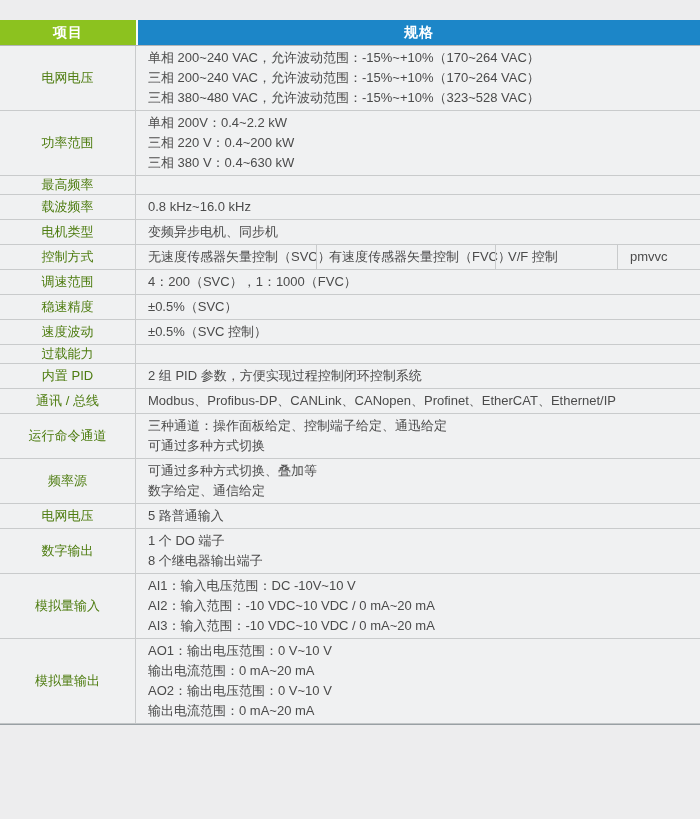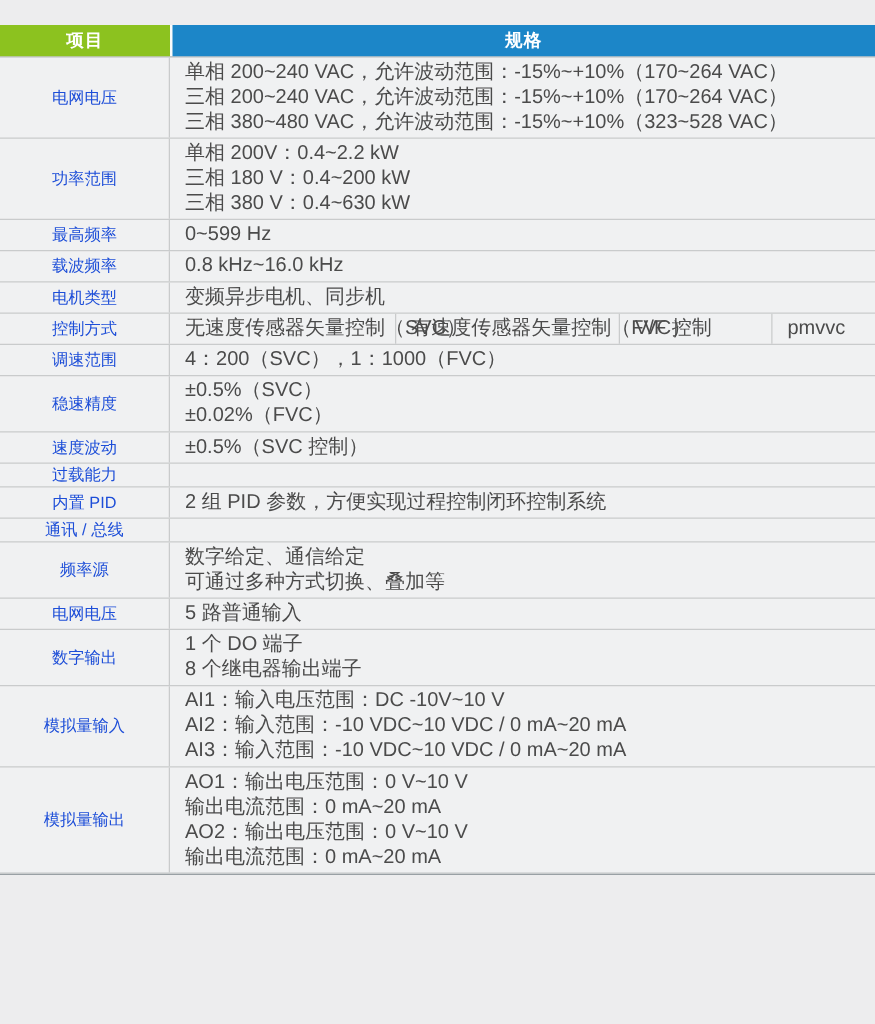--- a/index.html
+++ b/index.html
@@ -42,33 +42,33 @@
     grid-template-columns: 136px 1fr;
     border-bottom: 1px solid #c9cbcc;
   }
   .row:last-child { border-bottom: 1px solid #c2c5c6; }
   .label-cell {
     display: flex;
     align-items: center;
     justify-content: center;
     text-align: center;
     border-right: 1px solid #c9cbcc;
-    color: #1d4ed8;
+    color: #4d7c0f;
     font-size: 13px;
     padding: 0 4px;
   }
   .value-cell {
     display: flex;
     flex-direction: column;
     justify-content: center;
     padding: 2px 8px 2px 12px;
   }
   .line {
     line-height: 20px;
-    font-size: 16px;
+    font-size: 13px;
     color: #4b4b4b;
     white-space: nowrap;
   }
   .value-cell.split {
     flex-direction: row;
     display: grid;
     grid-template-columns: 180px 179px 122px 1fr;
     padding: 0;
   }
   .subcell {
@@ -95,29 +95,26 @@
           <div class="value-cell">
             <div class="line">单相 200~240 VAC，允许波动范围：-15%~+10%（170~264 VAC）</div>
             <div class="line">三相 200~240 VAC，允许波动范围：-15%~+10%（170~264 VAC）</div>
             <div class="line">三相 380~480 VAC，允许波动范围：-15%~+10%（323~528 VAC）</div>
           </div>
         </div>
         <div class="row">
           <div class="label-cell">功率范围</div>
           <div class="value-cell">
             <div class="line">单相 200V：0.4~2.2 kW</div>
-            <div class="line">三相 180 V：0.4~200 kW</div>
+            <div class="line">三相 220 V：0.4~200 kW</div>
             <div class="line">三相 380 V：0.4~630 kW</div>
           </div>
         </div>
         <div class="row">
           <div class="label-cell">最高频率</div>
-          <div class="value-cell">
-            <div class="line">0~599 Hz</div>
-          </div>
         </div>
         <div class="row">
           <div class="label-cell">载波频率</div>
           <div class="value-cell">
             <div class="line">0.8 kHz~16.0 kHz</div>
           </div>
         </div>
         <div class="row">
           <div class="label-cell">电机类型</div>
           <div class="value-cell">
@@ -136,46 +133,55 @@
         <div class="row">
           <div class="label-cell">调速范围</div>
           <div class="value-cell">
             <div class="line">4：200（SVC），1：1000（FVC）</div>
           </div>
         </div>
         <div class="row">
           <div class="label-cell">稳速精度</div>
           <div class="value-cell">
             <div class="line">±0.5%（SVC）</div>
-            <div class="line">±0.02%（FVC）</div>
           </div>
         </div>
         <div class="row">
           <div class="label-cell">速度波动</div>
           <div class="value-cell">
             <div class="line">±0.5%（SVC 控制）</div>
           </div>
         </div>
         <div class="row">
           <div class="label-cell">过载能力</div>
         </div>
         <div class="row">
           <div class="label-cell">内置 PID</div>
           <div class="value-cell">
             <div class="line">2 组 PID 参数，方便实现过程控制闭环控制系统</div>
           </div>
         </div>
         <div class="row">
           <div class="label-cell">通讯 / 总线</div>
+          <div class="value-cell">
+            <div class="line">Modbus、Profibus-DP、CANLink、CANopen、Profinet、EtherCAT、Ethernet/IP</div>
+          </div>
+        </div>
+        <div class="row">
+          <div class="label-cell">运行命令通道</div>
+          <div class="value-cell">
+            <div class="line">三种通道：操作面板给定、控制端子给定、通迅给定</div>
+            <div class="line">可通过多种方式切换</div>
+          </div>
         </div>
         <div class="row">
           <div class="label-cell">频率源</div>
           <div class="value-cell">
+            <div class="line">可通过多种方式切换、叠加等</div>
             <div class="line">数字给定、通信给定</div>
-            <div class="line">可通过多种方式切换、叠加等</div>
           </div>
         </div>
         <div class="row">
           <div class="label-cell">电网电压</div>
           <div class="value-cell">
             <div class="line">5 路普通输入</div>
           </div>
         </div>
         <div class="row">
           <div class="label-cell">数字输出</div>

